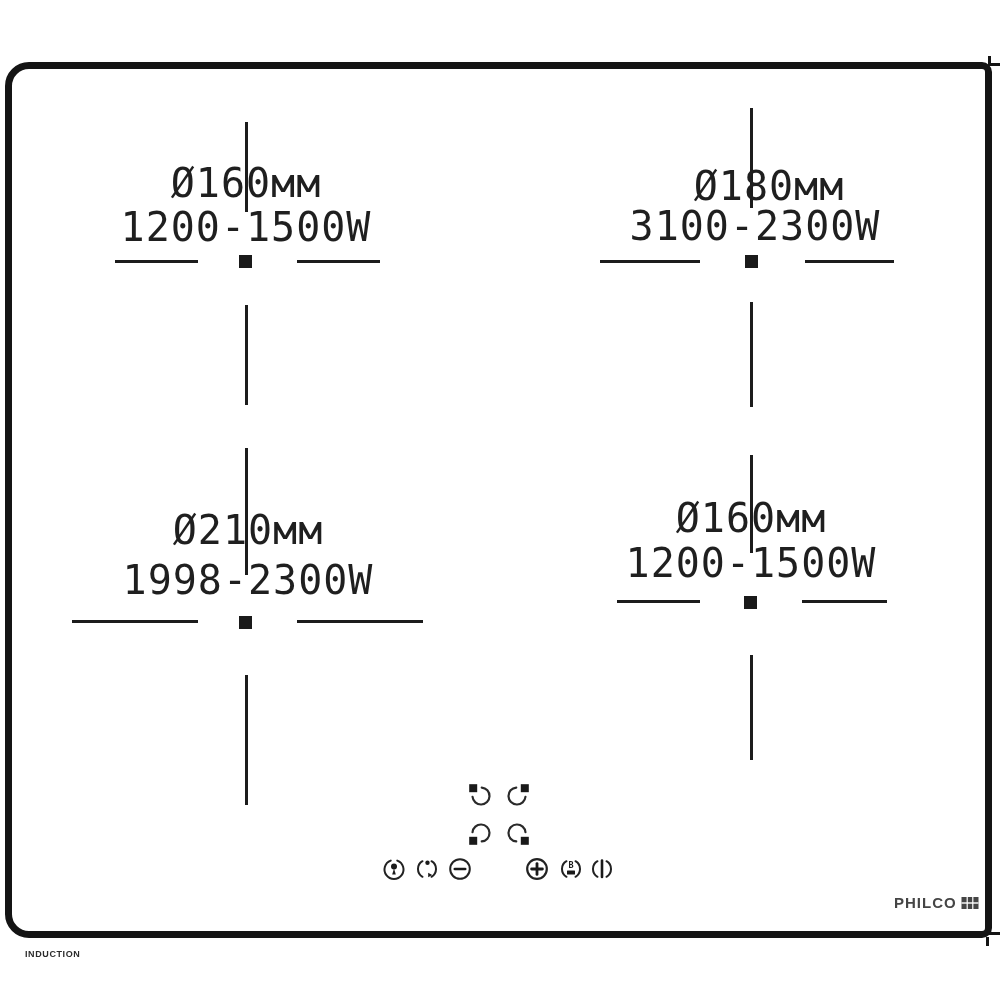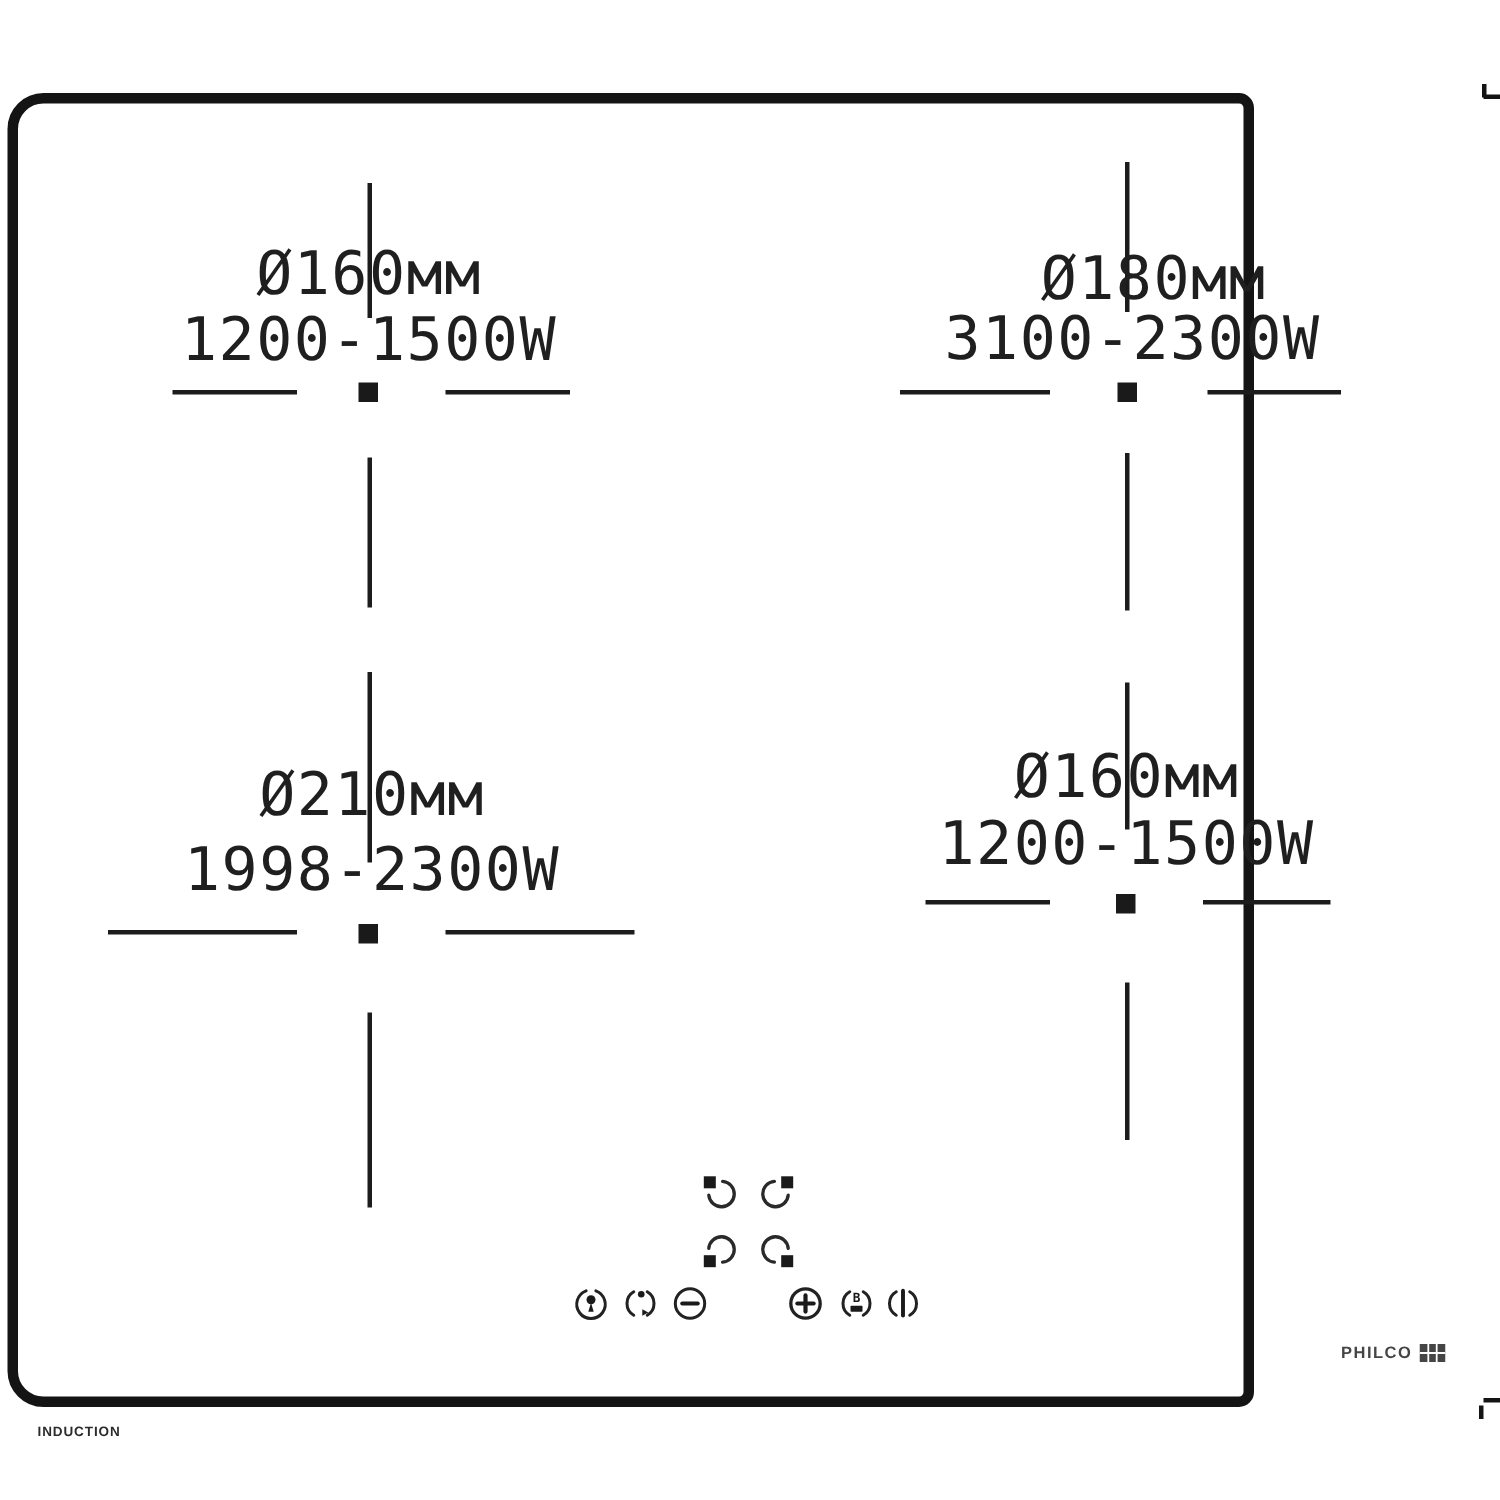--- a/index.html
+++ b/index.html
@@ -1,19 +1,19 @@
 <!DOCTYPE html>
 <html><head>
 <meta charset="utf-8">
 <style>
   html,body{margin:0;padding:0;background:#ffffff;}
   .stage{position:relative;width:1000px;height:1000px;background:#ffffff;overflow:hidden;
          font-family:"DejaVu Sans",sans-serif;}
   
-  .hob{position:absolute;left:5px;top:62px;width:831px;height:876px;box-sizing:border-box;
+  .hob{position:absolute;left:5px;top:62px;width:987px;height:876px;box-sizing:border-box;
        border:7px solid #141414;border-radius:24px 10px 10px 24px;background:#ffffff;}
   
   .tick{position:absolute;background:#141414;}
   .tick-tr-h{left:989px;top:63px;width:11px;height:3px;}
   .tick-tr-v{left:988px;top:56px;width:3px;height:9px;}
   .tick-br-h{left:989px;top:932px;width:11px;height:3px;}
   .tick-br-v{left:986px;top:937px;width:3px;height:9px;}
   
   .mark{position:absolute;background:#1c1c1c;}
   .zlabel{position:absolute;transform:translate(-50%,-50%);white-space:nowrap;
@@ -57,21 +57,21 @@
   .sel-tl{left:456px;top:714px;} .sel-tr{left:492px;top:714px;}
   .sel-bl{left:456px;top:751px;} .sel-br{left:492px;top:751px;}
   .btn-lock{left:369px;top:787px;} .btn-timer{left:402px;top:787px;}
   .btn-minus{left:435px;top:787px;} .btn-plus{left:512px;top:787px;}
   .btn-boost{left:546px;top:787px;} .btn-power{left:577px;top:787px;}
   .cicon svg{display:block;width:26px;height:26px;}
   
   .induction{position:absolute;left:13px;top:832px;font-family:"Liberation Sans",sans-serif;
              font-size:9px;font-weight:700;letter-spacing:0.6px;color:#2b2b2b;margin-top:48px;}
   .brandrow{position:absolute;left:882px;top:826px;display:flex;align-items:center;gap:4px;}
-  .brandname{font-family:"Liberation Sans",sans-serif;font-size:11px;font-weight:700;
+  .brandname{font-family:"Liberation Sans",sans-serif;font-size:15px;font-weight:700;
              letter-spacing:1px;color:#454545;line-height:1;}
 </style>
 </head>
 <body>
 
 <div class="stage">
 
   <div class="hob">
 
     <div>

